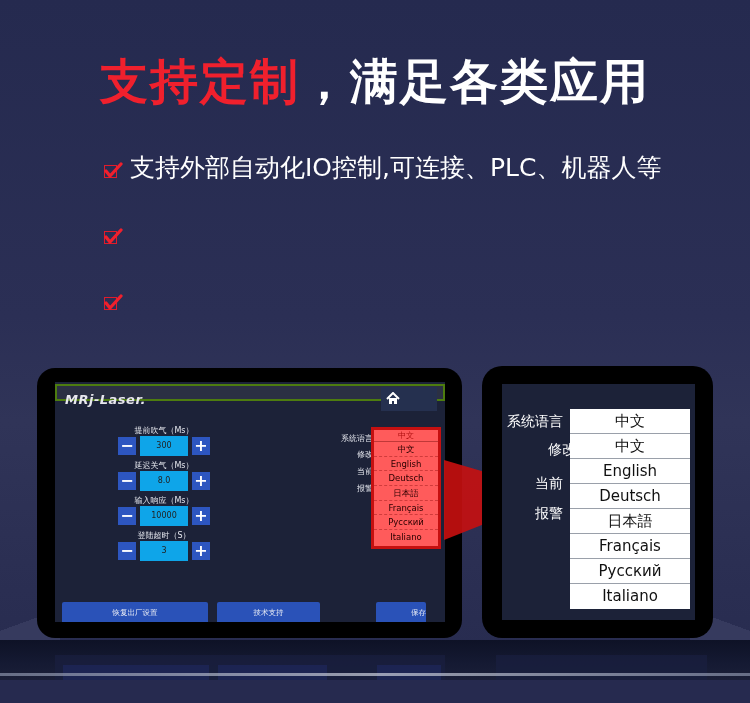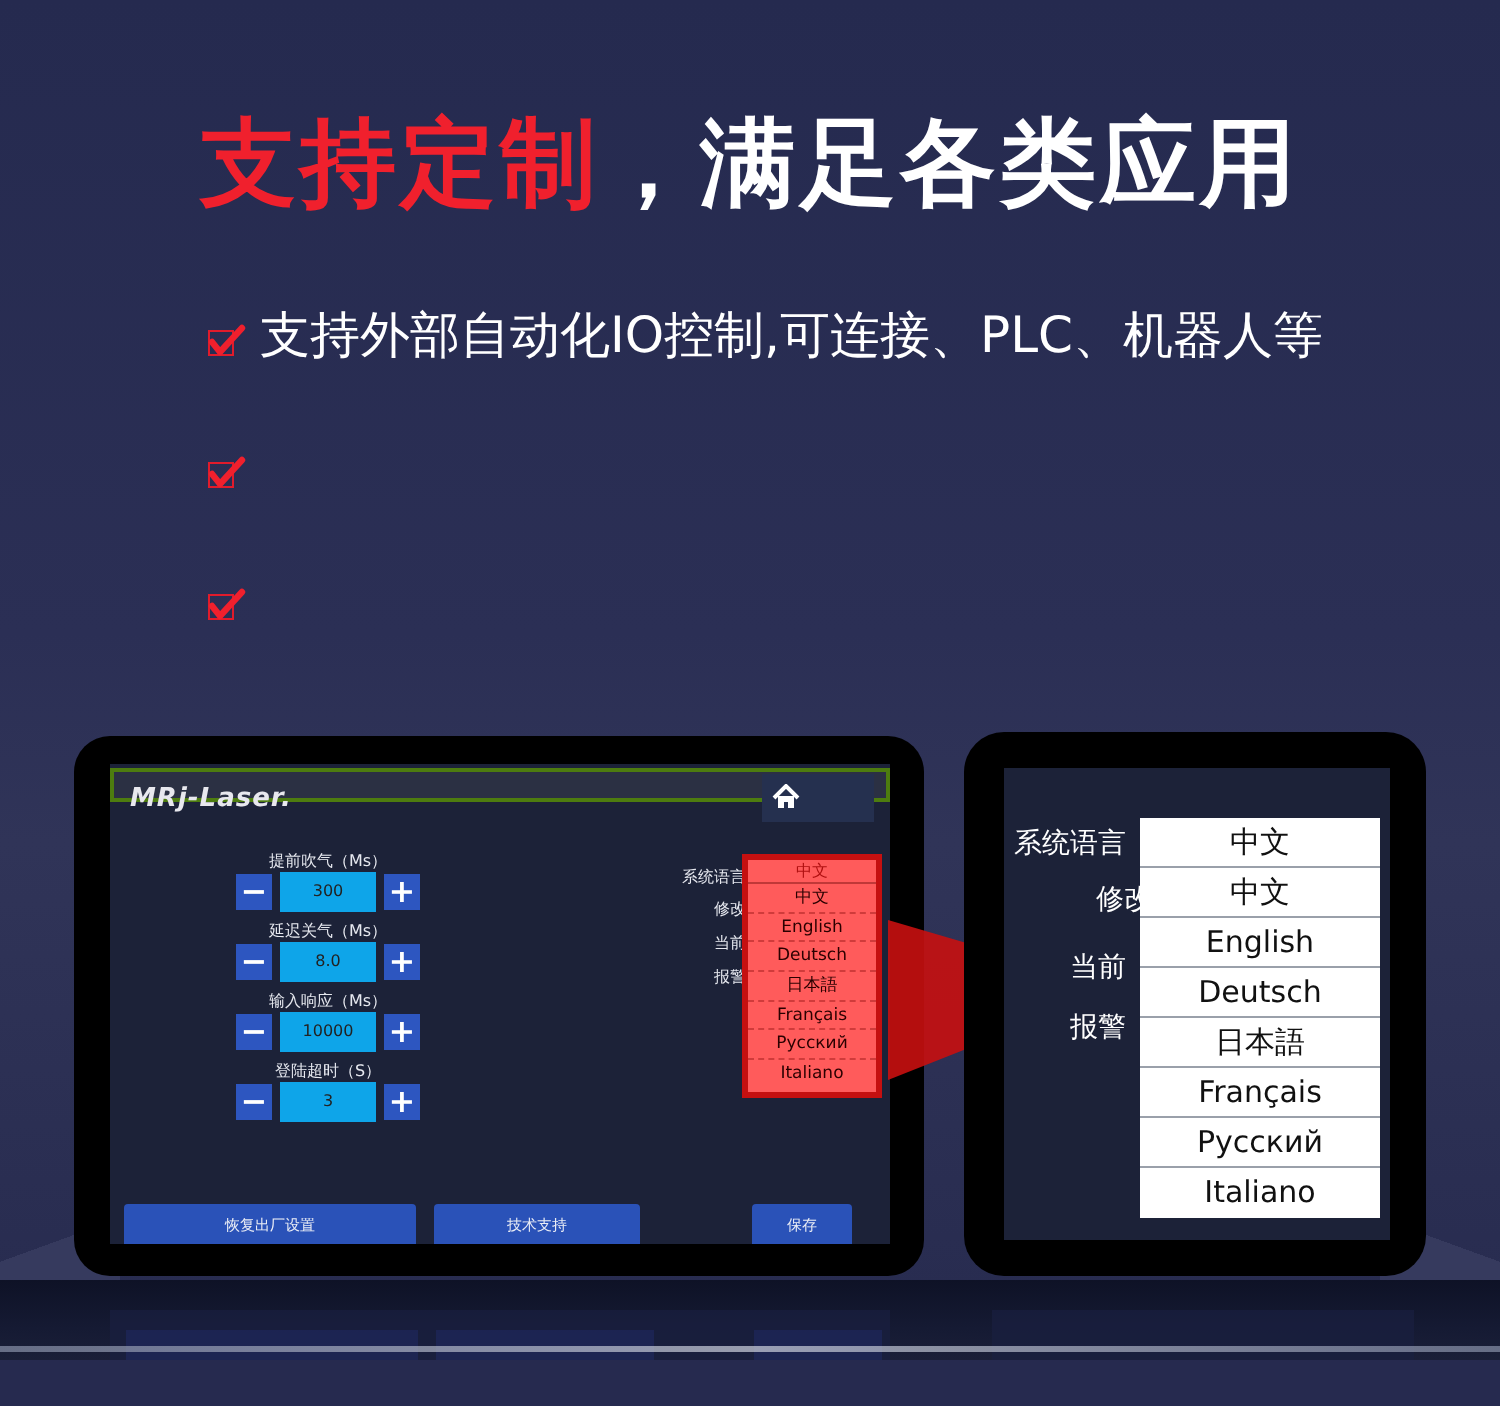--- a/index.html
+++ b/index.html
@@ -198,21 +198,21 @@
         <div class="opt">Deutsch</div>
         <div class="opt">日本語</div>
         <div class="opt">Français</div>
         <div class="opt">Русский</div>
         <div class="opt" style="border-bottom:none;">Italiano</div>
       </div>
     </div>
 
     <div class="bbtn" style="left:7px; width:146px;">恢复出厂设置</div>
     <div class="bbtn" style="left:162px; width:103px;text-align:center;">技术支持</div>
-    <div class="bbtn" style="left:321px; width:50px;">保存</div>
+    <div class="bbtn" style="left:321px; width:50px;text-align:right;">保存</div>
   </div>
 </div>
 
 <svg class="beam" viewBox="0 0 60 90">
   <polygon points="0,5 58,22 58,62 0,85" fill="#c80f0f" opacity="0.9"></polygon>
 </svg>
 
 <div class="tablet-r">
   <div class="screen-r">
     <div class="r-lbl" style="left:5px; top:29px;">系统语言</div>

